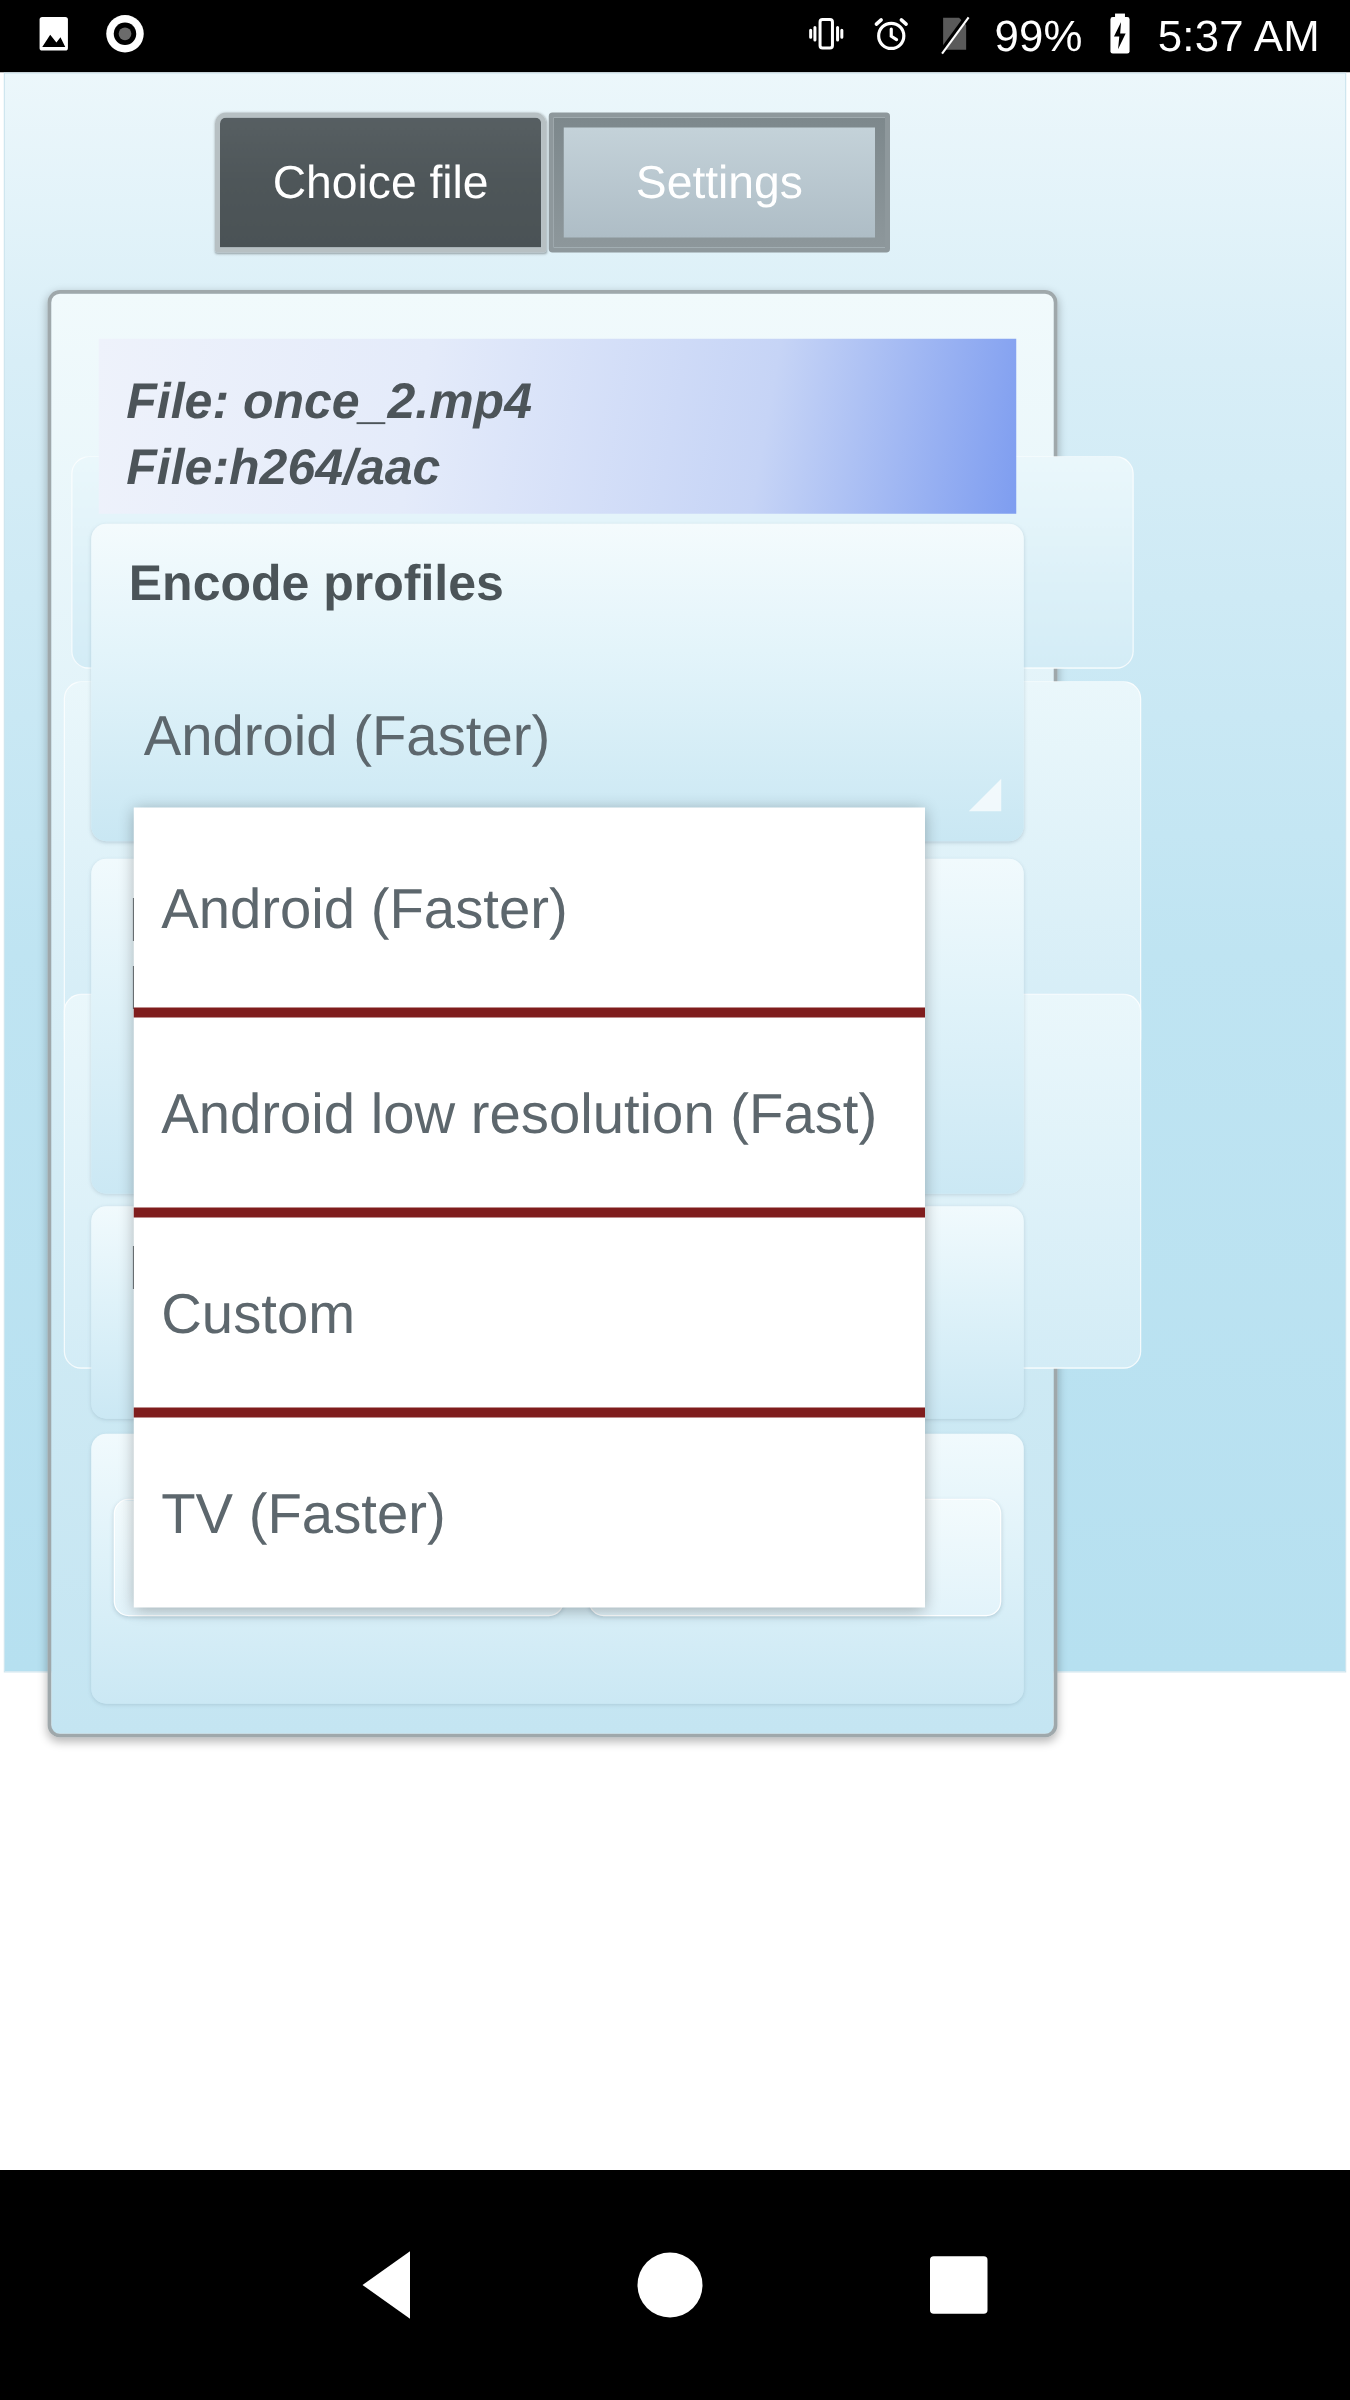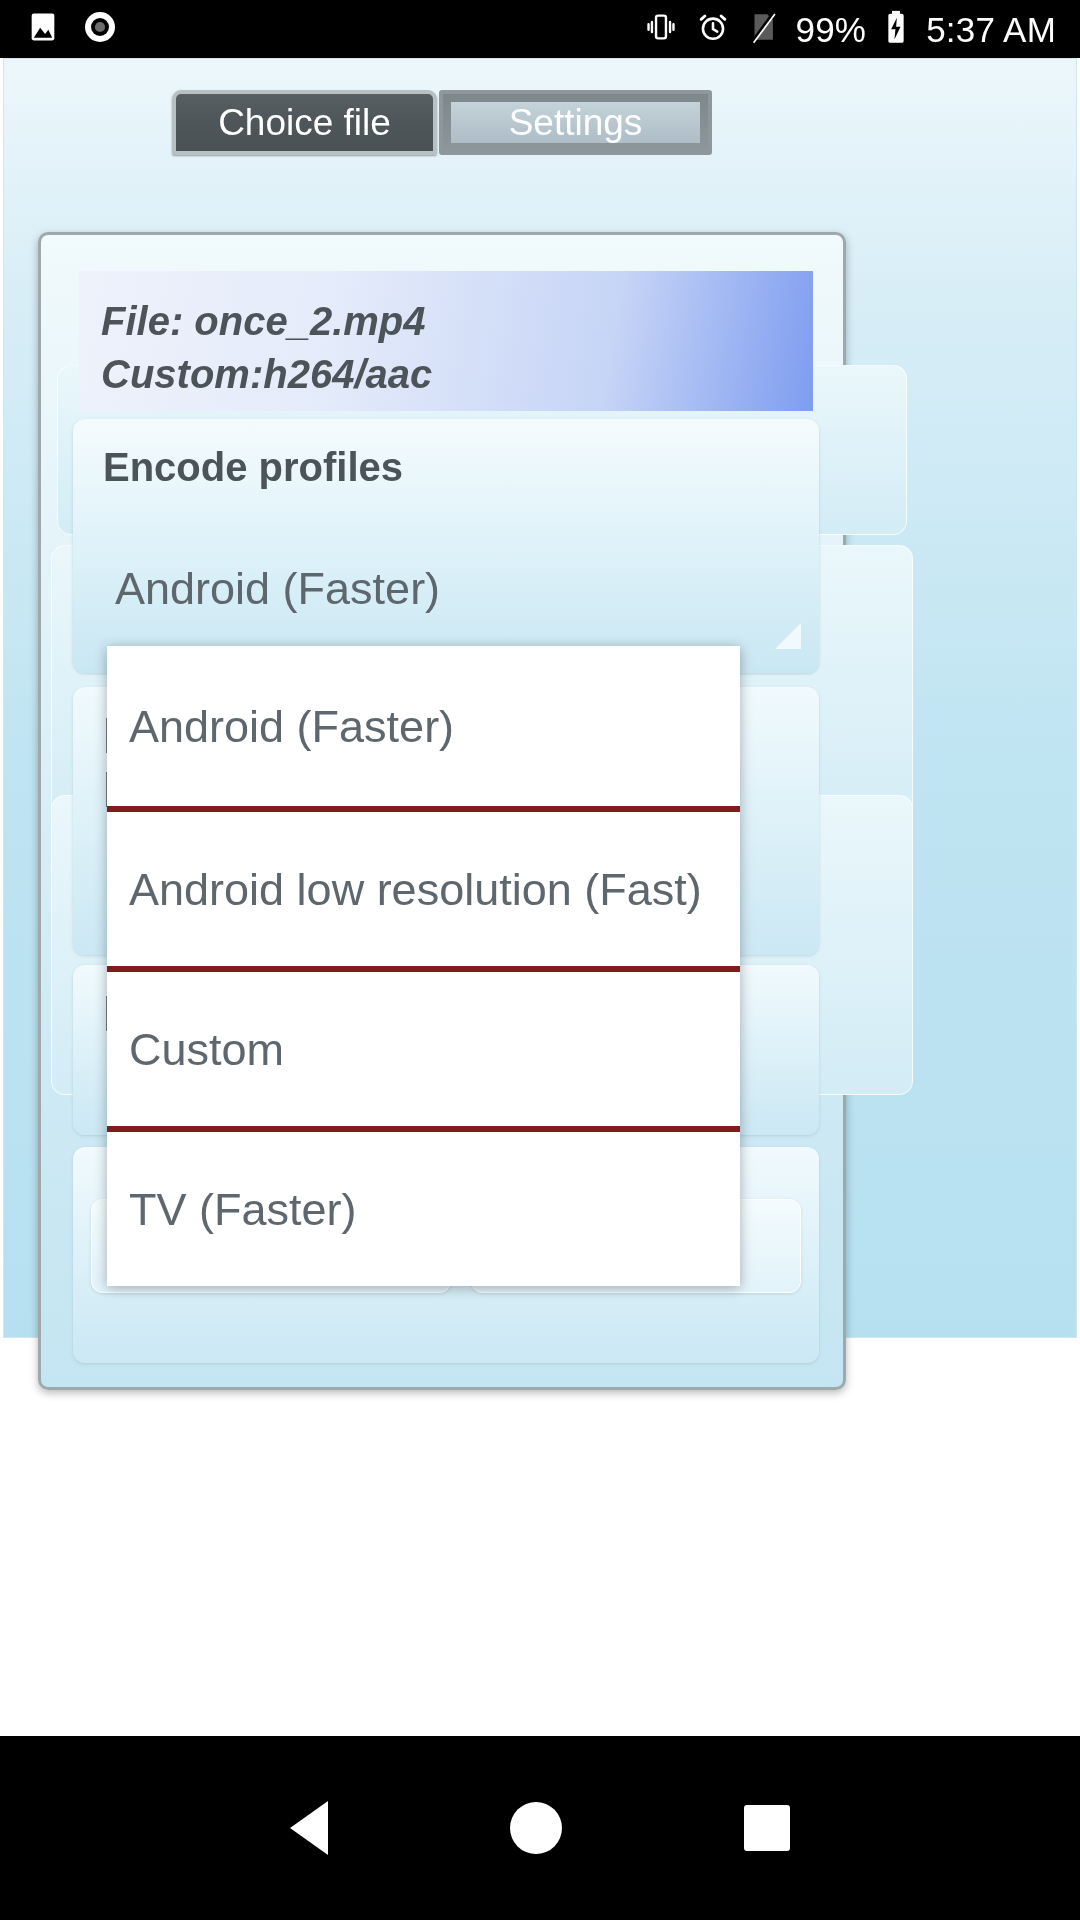--- a/index.html
+++ b/index.html
@@ -33,21 +33,21 @@
     background:#ffffff;
   }
   .app-sheet {
     position:absolute; left:3px; top:0px; width:1074px; height:1280px;
     background:linear-gradient(180deg,#ecf7fb 0%,#d8eef7 18%,#bfe4f2 55%,#b6e0f0 100%);
     border:1px solid #cfe6ef;
   }
 
   
   .tabbar {
-    position:absolute; left:172px; top:32px; width:540px; height:65px;
+    position:absolute; left:172px; top:32px; width:540px; height:112px;
     display:flex; align-items:stretch;
   }
   .tab {
     position:relative; display:flex; align-items:center; justify-content:center;
     color:#ffffff; font-size:37px; font-weight:400;
   }
   .tab-selected {
     width:266px;
     background:linear-gradient(180deg,#575f62 0%,#4e5659 50%,#4a5255 100%);
     border:4px solid #b7c0c3;
@@ -154,21 +154,21 @@
     position:absolute; left:107px; top:588px; width:633px; height:640px;
     background:#ffffff;
     box-shadow:0 2px 12px rgba(0,0,0,.30);
     overflow:visible;
   }
   .popup-item {
     position:relative; height:160px;
     display:flex; align-items:center;
     cursor:pointer;
   }
-  .popup-item + .popup-item { border-top:6px solid #7f1d1d; }
+  .popup-item + .popup-item { border-top:8px solid #7f1d1d; }
   .popup-label {
     padding-left:22px; font-size:45px; color:#5d676d;
     white-space:nowrap; line-height:1;
   }
 
   
   .navbar {
     position:absolute; left:0; bottom:0; width:1080px; height:184px;
     background:#000000; display:flex; align-items:center; justify-content:center;
     gap:182px;
@@ -257,21 +257,21 @@
     </div>
 
     <div class="main-card">
 
       <div class="ghost ghost-a"></div>
       <div class="ghost ghost-b"></div>
       <div class="ghost ghost-c"></div>
 
       <div class="file-box">
         <div class="file-line">File: once_2.mp4</div>
-        <div class="file-line">Custom:h264/aac</div>
+        <div class="file-line">File:h264/aac</div>
       </div>
 
       <div class="bg-row bg-row-1">
         <div class="bg-label bg-label-a">D</div>
         <div class="bg-label" style="top:76px;">M</div>
       </div>
 
       <div class="bg-row bg-row-2">
         <div class="bg-label bg-label-a">D</div>
       </div>

